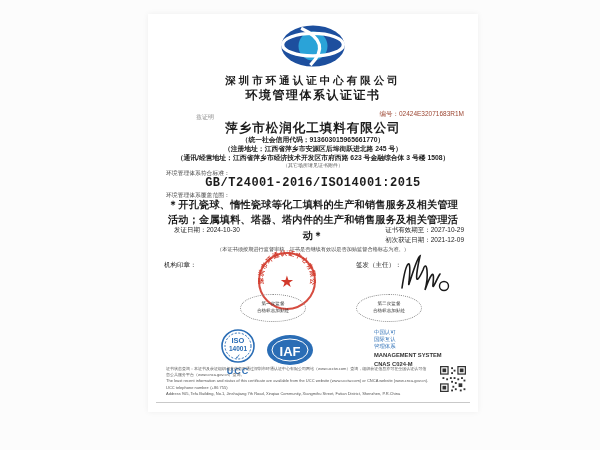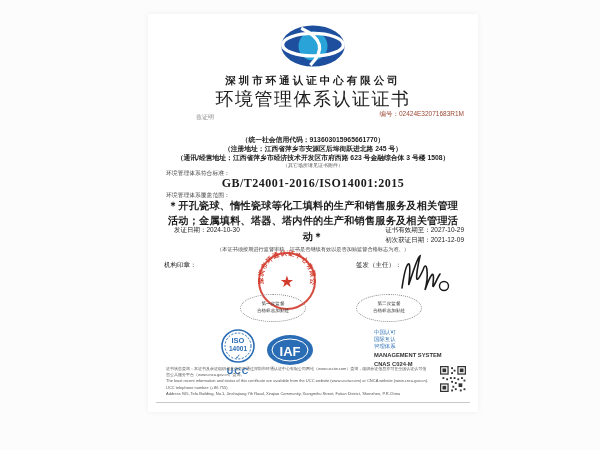--- a/index.html
+++ b/index.html
@@ -5,34 +5,34 @@
   html,body{margin:0;padding:0;background:#fcfcfc;}
   body{width:600px;height:450px;position:relative;overflow:hidden;
        font-family:"Liberation Sans",sans-serif;color:#1c1c1c;}
   .cert{position:absolute;left:148px;top:14px;width:330px;height:398px;
         background:#fff;box-shadow:0 0 6px rgba(0,0,0,0.06);}
   .abs{position:absolute;}
   .ctr{left:0;right:0;text-align:center;}
 
   .c-logo{left:132px;top:10px;}
   .c-issuer{top:60px;font-size:10.5px;font-weight:bold;letter-spacing:3px;}
-  .c-title{top:73px;font-size:18px;font-weight:normal;letter-spacing:1.5px;}
+  .c-title{top:73px;font-size:12px;font-weight:bold;letter-spacing:1.5px;}
   .c-number{top:96px;right:14px;font-size:6.5px;color:#9c4632;}
   .c-certify{top:99px;left:48px;font-size:6px;color:#8a8a8a;}
   .c-company{top:106px;font-size:12.5px;font-weight:bold;letter-spacing:1px;}
   .c-credit{top:121px;font-size:6.8px;font-weight:bold;}
   .c-regaddr{top:130px;font-size:6.8px;font-weight:bold;}
   .c-bizaddr{top:139px;font-size:6.8px;font-weight:bold;}
   .c-othernote{top:148px;font-size:5px;color:#555;}
   .c-stdintro{top:155px;left:18px;font-size:5.8px;color:#444;}
   .c-standard{top:162px;font-size:12px;font-weight:bold;
-              font-family:Liberation Serif, serif;letter-spacing:.5px;}
+              font-family:Liberation Mono, monospace;letter-spacing:.5px;}
   .c-scopeintro{top:177px;left:18px;font-size:5.8px;color:#444;}
   .c-scope{top:184px;left:20px;right:20px;font-size:10.2px;font-weight:bold;
-           line-height:1.5;text-align:justify;text-align-last:center;}
+           line-height:1.5;text-align:justify;text-align-last:center;font-family:Liberation Mono, monospace;}
   .c-issue{top:212px;left:26px;font-size:6.5px;}
   .c-valid{top:212px;right:14px;font-size:6.5px;}
   .c-first{top:222px;right:14px;font-size:6.5px;}
   .c-supnote{top:232px;font-size:5.2px;color:#444;}
   .c-seallabel{top:247px;left:16px;font-size:6.5px;}
   .c-seal{top:236px;left:108px;}
   .c-signlabel{top:247px;left:208px;font-size:6.5px;}
   .c-signature{top:234px;left:248px;}
   .oval{top:280px;width:64px;height:26px;border:1px dotted #8a8a8a;border-radius:50%;
         display:flex;flex-direction:column;justify-content:center;text-align:center;
@@ -60,20 +60,21 @@
       <path d="M32,6 Q80,28 46,62" fill="none" stroke="#ffffff" stroke-width="5"></path>
     </svg>
   </div>
 
   <div class="abs ctr c-issuer">深圳市环通认证中心有限公司</div>
   <div class="abs ctr c-title">环境管理体系认证证书</div>
 
   <div class="abs c-number"><span>编号：</span><span>02424E32071683R1M</span></div>
 
   <div class="abs c-certify">兹证明</div>
+  <div class="abs ctr c-company">萍乡市松润化工填料有限公司</div>
   <div class="abs ctr c-credit">（统一社会信用代码：913603015965661770）</div>
   <div class="abs ctr c-regaddr">（注册地址：江西省萍乡市安源区后埠街跃进北路 245 号）</div>
   <div class="abs ctr c-bizaddr">（通讯/经营地址：江西省萍乡市经济技术开发区市府西路 623 号金融综合体 3 号楼 1508）</div>
   <div class="abs ctr c-othernote">（其它场所请见证书附件）</div>
 
   <div class="abs c-stdintro">环境管理体系符合标准：</div>
   <div class="abs ctr c-standard">GB/T24001-2016/ISO14001:2015</div>
 
   <div class="abs c-scopeintro">环境管理体系覆盖范围：</div>
   <div class="abs c-scope">＊开孔瓷球、惰性瓷球等化工填料的生产和销售服务及相关管理活动；金属填料、塔器、塔内件的生产和销售服务及相关管理活动＊</div>

